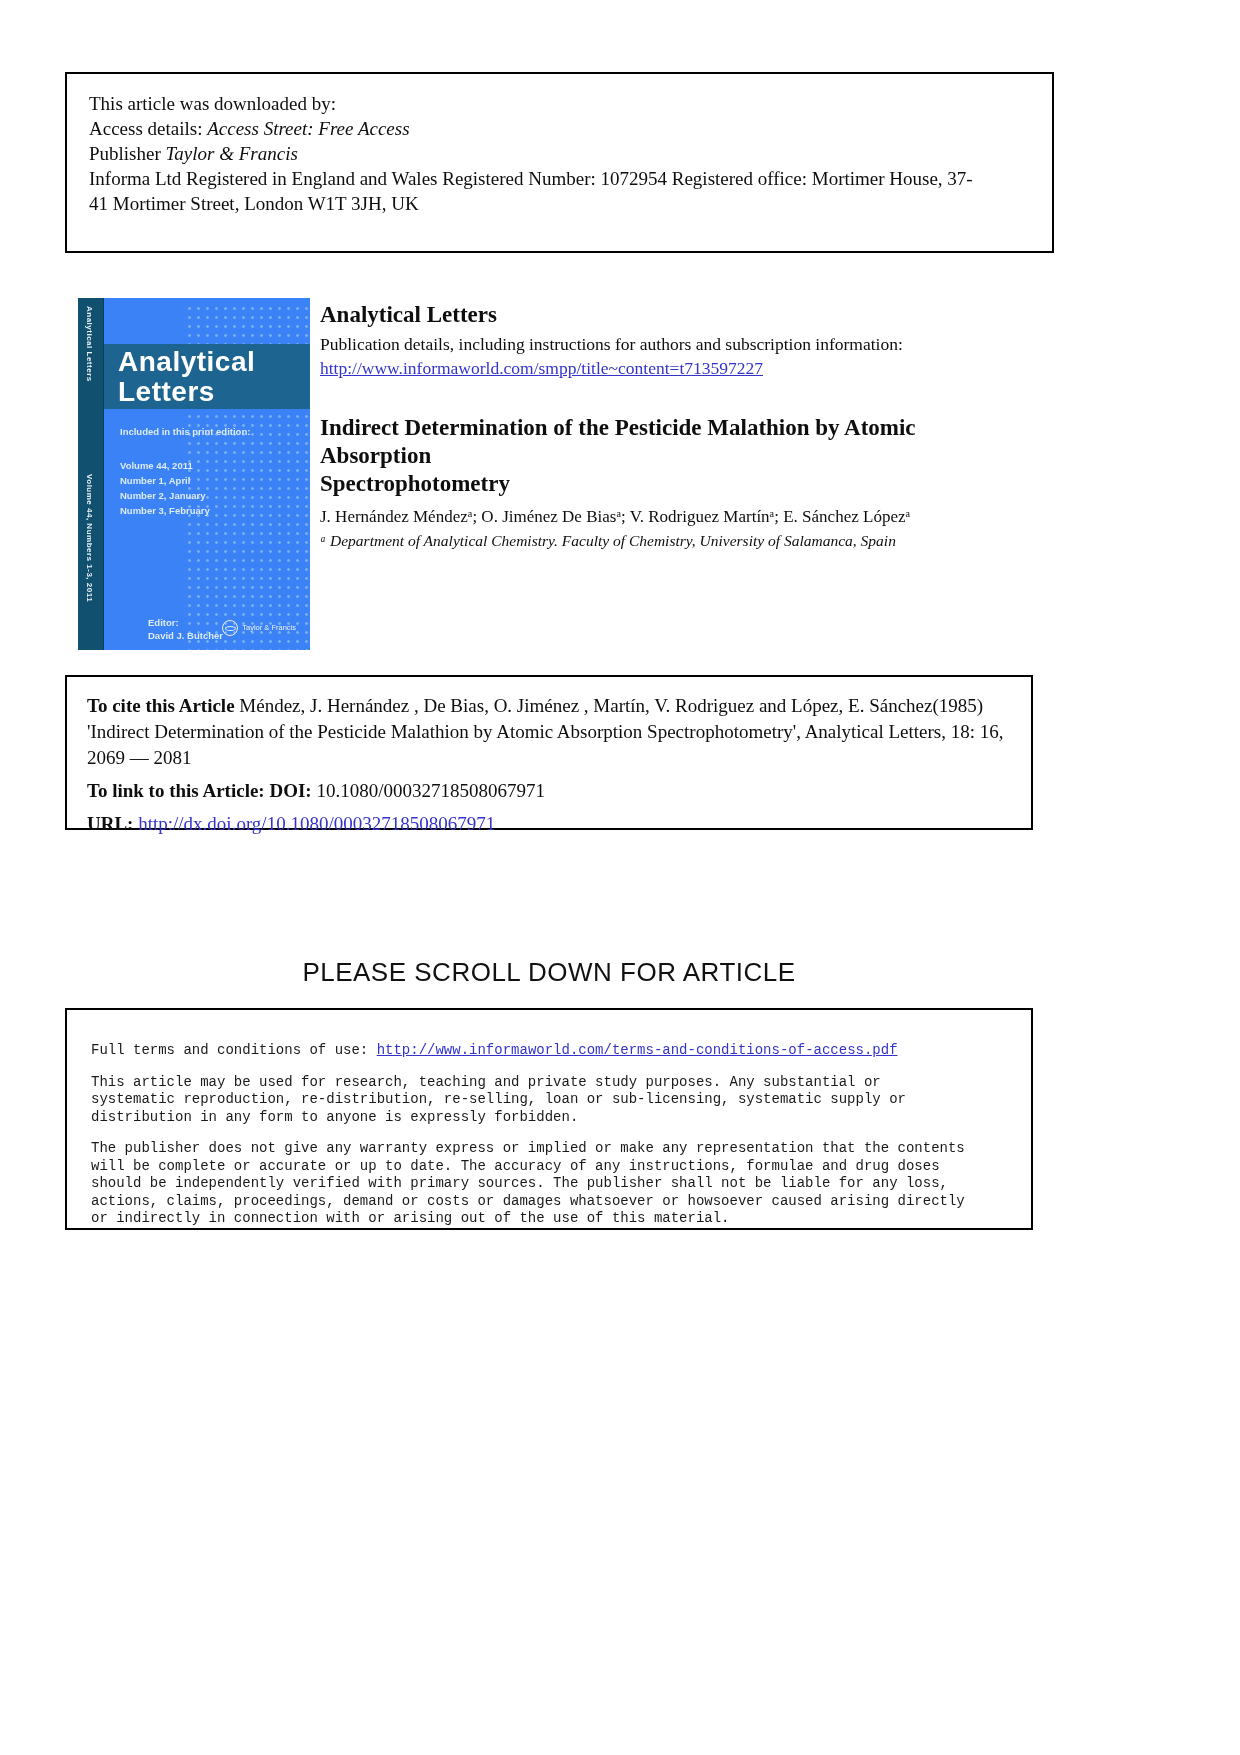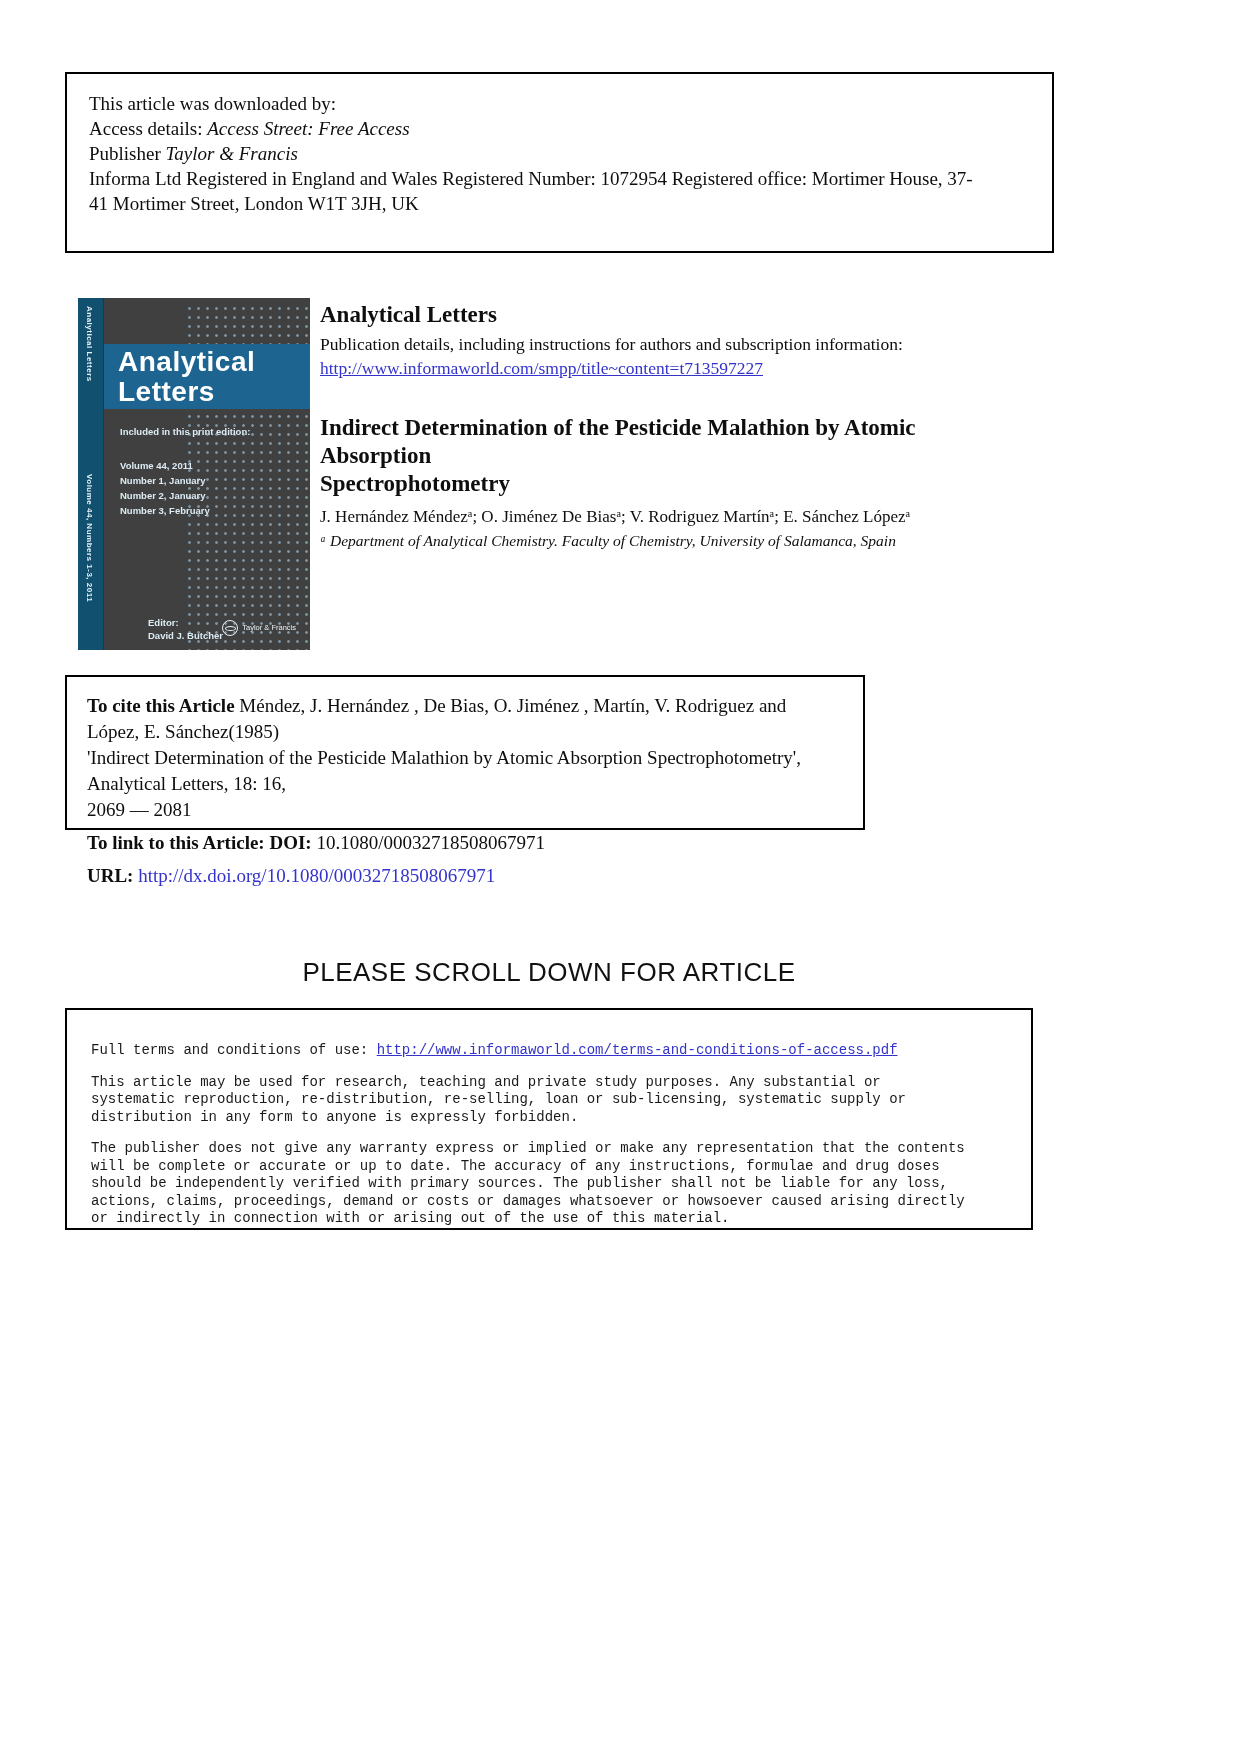--- a/index.html
+++ b/index.html
@@ -13,21 +13,21 @@
   .rule-box { position:absolute; border:2px solid #000000; background:#ffffff; }
 
   
   .download-box { left:65px; top:72px; width:989px; height:181px; padding:17px 22px; }
   .download-box .line { font-size:19px; line-height:25px; white-space:pre-line; }
   .download-box .ital { font-style:italic; }
 
   
   .cover {
     position:absolute; left:78px; top:298px; width:232px; height:352px;
-    background:#404040; overflow:hidden;
+    background:#3b82f6; overflow:hidden;
     font-family:"Liberation Sans", sans-serif;
   }
   .cover-dots {
     position:absolute; top:6px; right:0; bottom:0; width:54%;
     background-image:radial-gradient(rgba(170,210,232,0.55) 1.3px, transparent 1.5px);
     background-size:9px 9px;
   }
   .cover-strip {
     position:absolute; left:0; top:0; bottom:0; width:26px;
     background:#11506f; border-right:1px solid #0c3f58;
@@ -78,21 +78,21 @@
   .pub-link { font-size:17.5px; text-decoration:underline; display:inline-block; margin-top:3px; }
   a.link { color:#3333cc; cursor:pointer; }
 
   
   .article-block { position:absolute; left:320px; top:414px; width:710px; }
   .article-title { font-size:23px; font-weight:bold; line-height:28px; white-space:pre-line; }
   .article-authors { font-size:17px; margin-top:9px; }
   .article-affil { font-size:15.5px; margin-top:5px;font-style:italic; }
 
   
-  .cite-box { left:65px; top:675px; width:800px; height:155px; padding:16px 20px; }
+  .cite-box { left:65px; top:675px; width:968px; height:155px; padding:16px 20px; }
   .cite-para { font-size:19px; line-height:26px; white-space:pre-line; }
   .bold { font-weight:bold; }
   .cite-line { font-size:19px; line-height:26px; margin-top:7px; }
 
   
   .scroll-notice {
     position:absolute; left:65px; top:957px; width:968px; text-align:center;
     font-family:"Liberation Sans", sans-serif; font-size:26px; color:#111;
     letter-spacing:0.5px;
   }
@@ -121,21 +121,21 @@
     <div class="spine-top">Analytical Letters</div>
     <div class="spine-bottom">Volume 44, Numbers 1-3, 2011</div>
   </div>
   <div class="cover-band">
     <div class="big">Analytical</div>
     <div class="big">Letters</div>
   </div>
   <div class="cover-included">Included in this print edition:</div>
   <div class="cover-vol">
     <div>Volume 44, 2011</div>
-    <div>Number 1, January</div>
+    <div>Number 1, April</div>
     <div>Number 2, January</div>
     <div>Number 3, February</div>
   </div>
   <div class="cover-editor">
     <div>Editor:</div>
     <div>David J. Butcher</div>
   </div>
   <div class="cover-logo">
     <span class="ring"></span>
     <span class="tfname">Taylor &amp; Francis</span>

